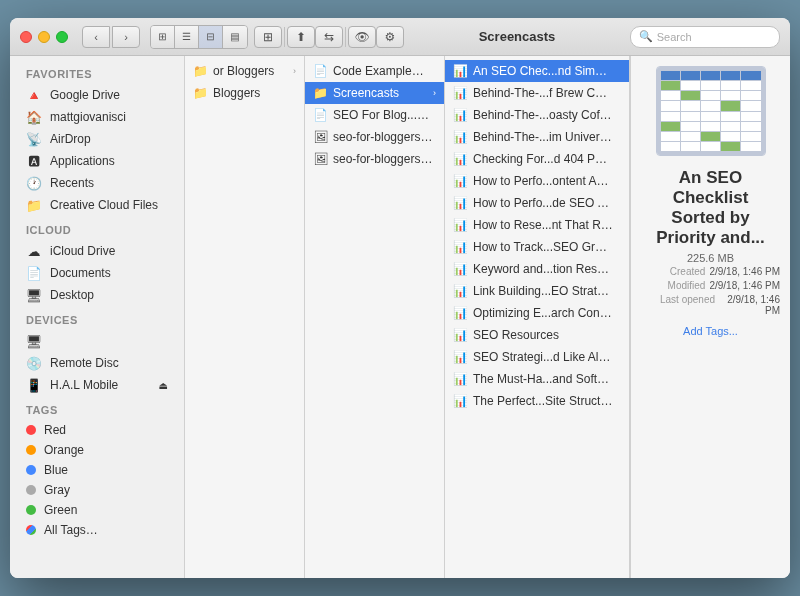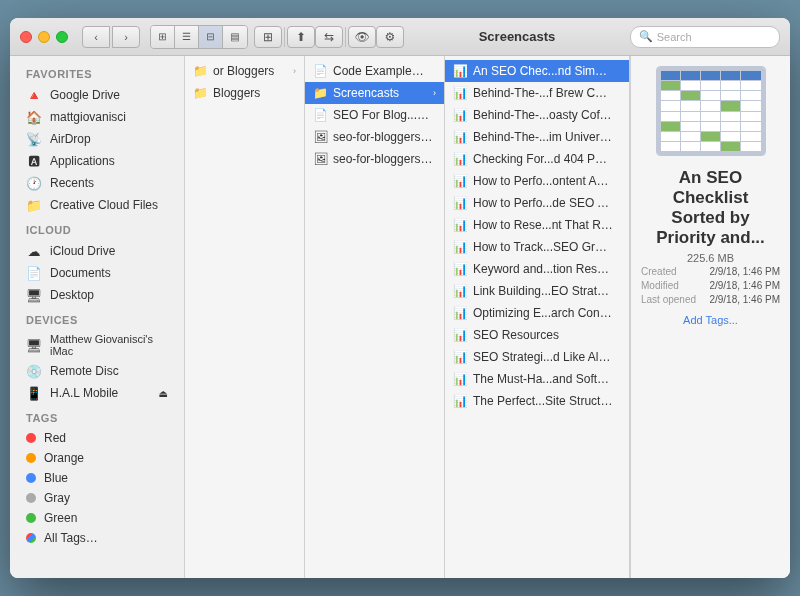--- a/index.html
+++ b/index.html
@@ -270,22 +270,23 @@
       color: #666;
       margin-bottom: 2px;
     }
     .preview-meta {
       width: 100%;
       font-size: 10px;
       color: #666;
     }
     .preview-meta-row {
       display: flex;
-      justify-content: space-between;
+      justify-content: flex-end;
       margin-bottom: 3px;
+      margin-left: 19px;
     }
     .preview-meta-label {
       color: #999;
       flex-shrink: 0;
       margin-right: 4px;
     }
     .preview-meta-value {
       color: #555;
       text-align: right;
     }
@@ -375,21 +376,20 @@
         <span>Documents</span>
       </div>
       <div class="sidebar-item">
         <div class="sidebar-icon">🖥</div>
         <span>Desktop</span>
       </div>
 
       <div class="sidebar-section-title">Devices</div>
       <div class="sidebar-item">
         <div class="sidebar-icon">🖥</div>
-        <span style="font-size:11px;">Matthew Giovanisci's iMac</span>
       </div>
       <div class="sidebar-item">
         <div class="sidebar-icon">💿</div>
         <span>Remote Disc</span>
       </div>
       <div class="sidebar-item">
         <div class="sidebar-icon">📱</div>
         <span>H.A.L Mobile</span>
         <span style="margin-left:auto; font-size:10px;">⏏</span>
       </div>

